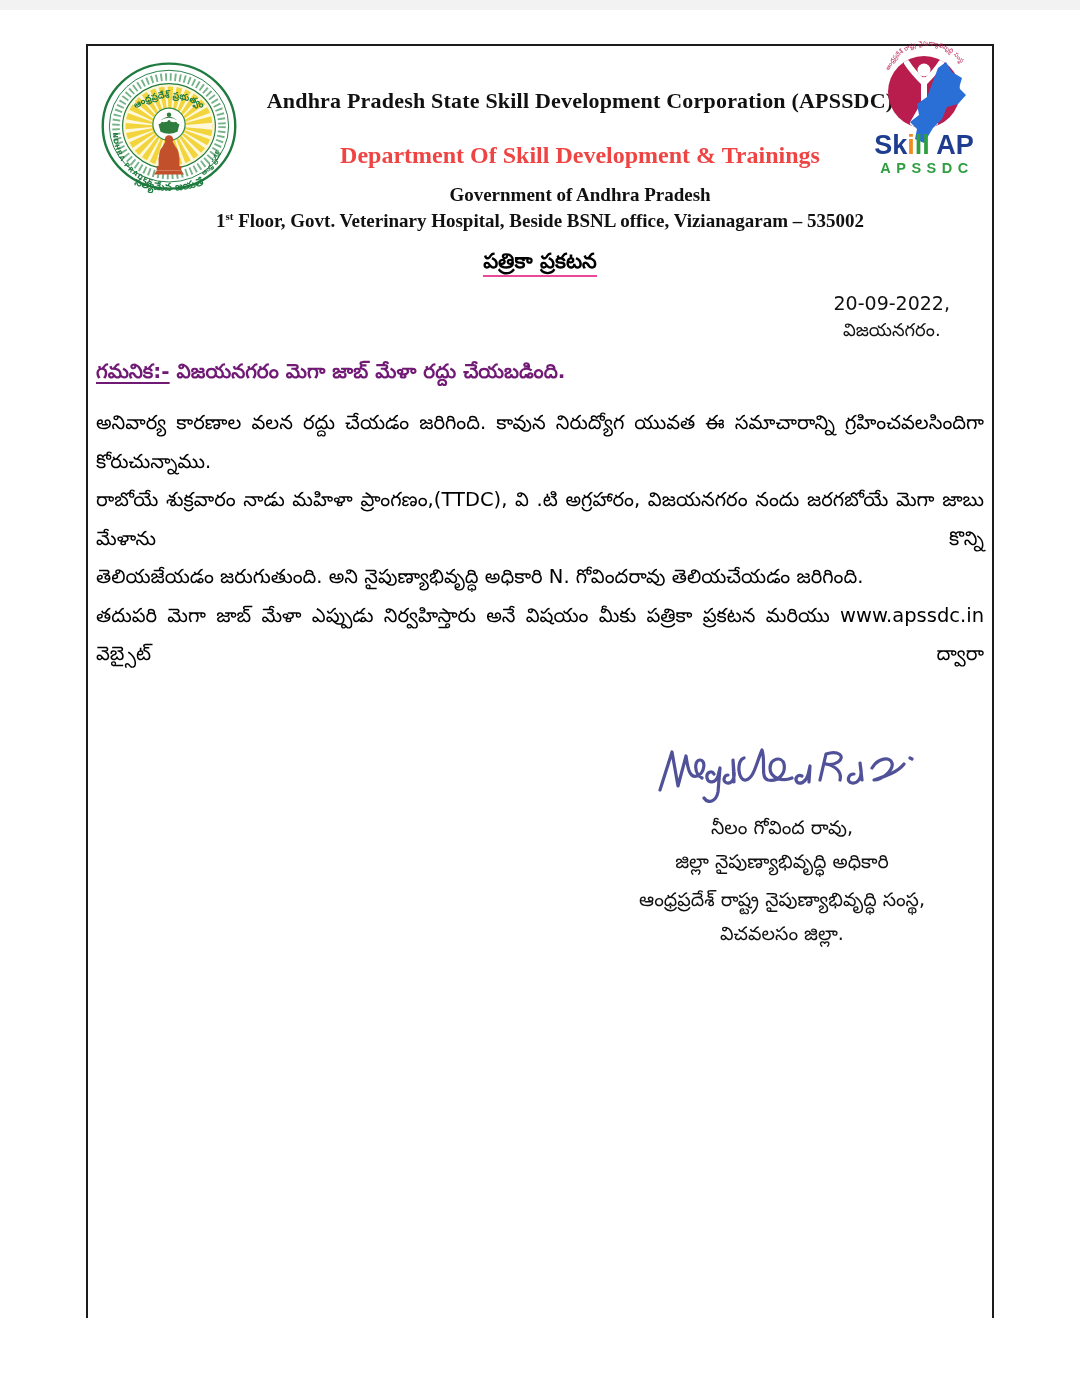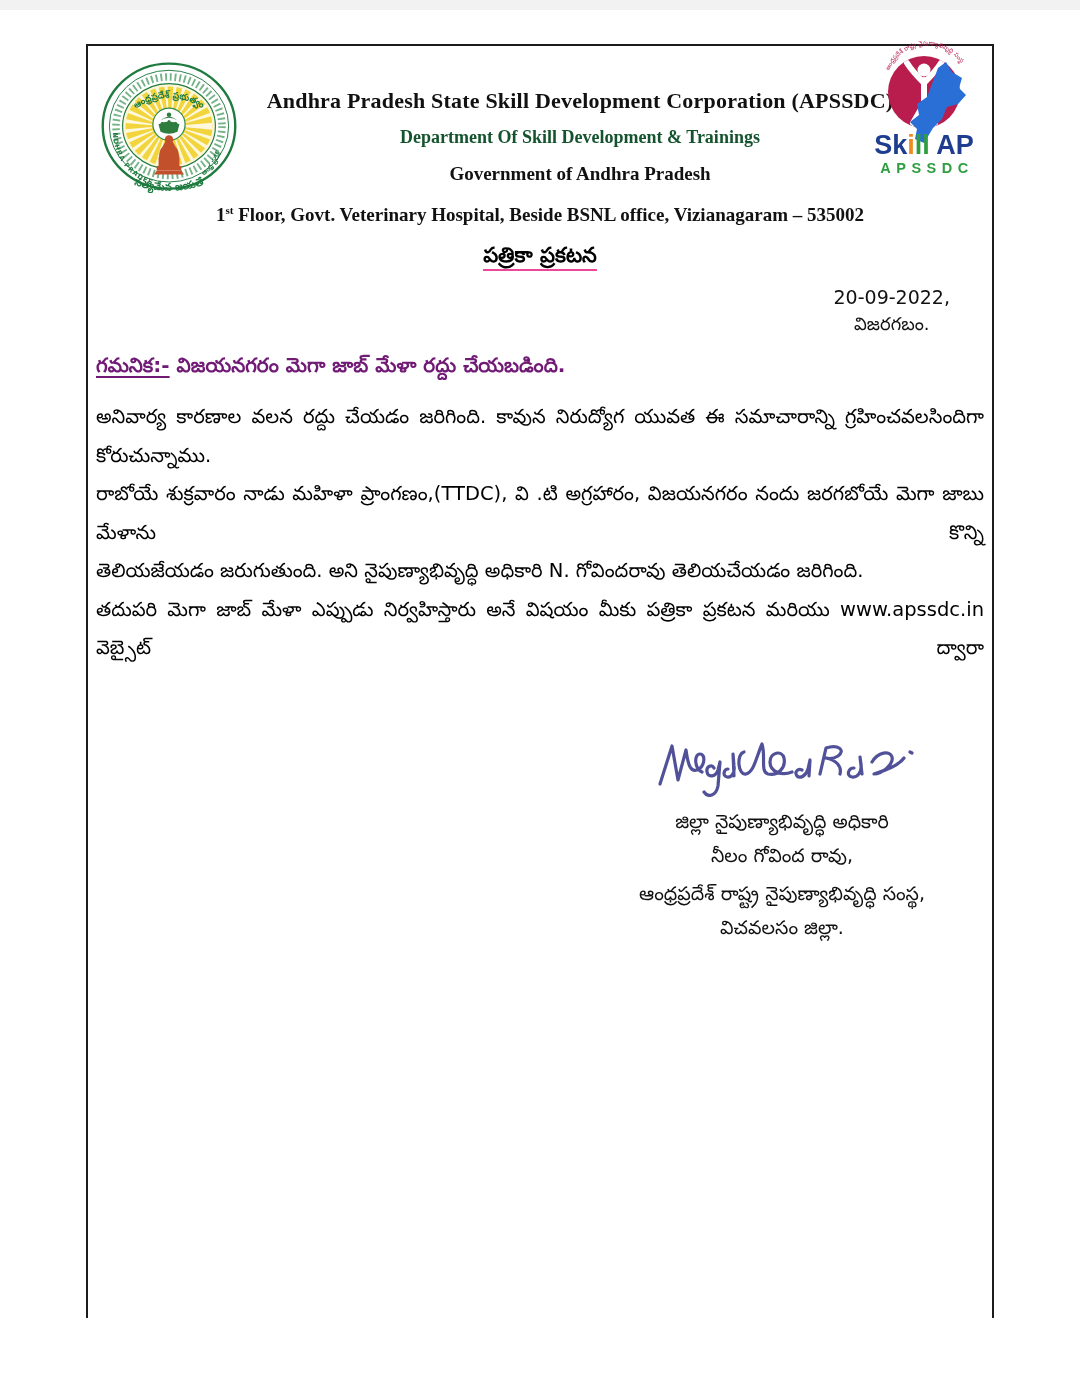--- a/index.html
+++ b/index.html
@@ -12,21 +12,21 @@
     position:absolute; left:86px; top:44px; width:908px; height:1274px;
     border:2px solid #1c1c1c; border-bottom:none; background:#ffffff;
     padding:0 6px;
   }
 
   
   .header-row { position:relative; display:flex; padding-top:12px; min-height:146px; }
   .emblem-box { width:150px; height:142px; flex:0 0 150px; }
   .titles { flex:1; text-align:center; padding-top:30px; padding-right:70px; }
   .org-name { font-size:22px; font-weight:bold; color:#111; letter-spacing:.2px; }
-  .dept { font-size:18px; font-weight:bold; color:#14532d; margin-top:13px; }
+  .dept { font-size:24px; font-weight:bold; color:#ef4444; margin-top:28px; }
   .gov  { font-size:19px; font-weight:bold; color:#111; margin-top:15px; }
   .skill-logo-box { position:absolute; top:-16px; right:2px; width:118px; height:152px; }
 
   .address { text-align:center; font-size:19px; font-weight:bold; color:#111; margin-top:4px; }
   .address sup { font-size:11px;text-align:center; }
 
   
   .press-title-wrap { text-align:center; margin-top:17px; }
   .press-title {
     font-size:21px; font-weight:bold; color:#000;
@@ -154,21 +154,21 @@
     <span>1</span><sup>st</sup><span> Floor, Govt. Veterinary Hospital, Beside BSNL office, Vizianagaram – 535002</span>
   </div>
 
   <div class="press-title-wrap">
     <span class="press-title">పత్రికా ప్రకటన</span>
   </div>
 
   <div class="date-wrap">
     <div class="date-box">
       <div class="date-line">20-09-2022,</div>
-      <div class="place-line">విజరగబం.</div>
+      <div class="place-line">విజయనగరం.</div>
     </div>
   </div>
 
   <div class="notice-line">
     <span class="notice-label">గమనిక:-</span><span> విజయనగరం మెగా జాబ్ మేళా రద్దు చేయబడింది.</span>
   </div>
 
   <div class="body-para">
     <div class="body-line">అనివార్య  కారణాల వలన  రద్దు చేయడం జరిగింది. కావున నిరుద్యోగ యువత ఈ సమాచారాన్ని గ్రహించవలసిందిగా కోరుచున్నాము.</div>
     <div class="body-line">రాబోయే శుక్రవారం నాడు మహిళా ప్రాంగణం,(TTDC), వి .టి అగ్రహారం, విజయనగరం నందు జరగబోయే మెగా జాబు మేళాను కొన్ని</div>
@@ -184,20 +184,20 @@
         <path d="M86,45 C82,45 80,52 85,53 C90,54 93,48 92,42 L91,30 L92,52"></path>
         <path d="M102,28 C94,30 96,52 104,50 C112,48 114,34 120,20 C124,32 118,48 126,50 C136,52 144,44 142,34 C140,26 128,28 128,38 C128,48 140,52 150,48"></path>
         <path d="M160,46 C156,44 152,48 155,52 C158,55 164,52 166,45 L168,36 L167,52"></path>
         <path d="M178,50 L184,24 C196,20 204,26 196,32 C190,36 184,34 184,34 C194,36 200,42 198,50"></path>
         <path d="M212,44 C206,44 204,52 210,53 C216,54 220,47 219,40 L218,33 L220,50"></path>
         <path d="M230,38 C236,28 248,26 250,33 C252,40 240,50 232,50 C244,46 256,42 262,34"></path>
         <path d="M268,28 l2,1"></path>
       </g>
     </svg>
     <div class="sig-block">
+      <div>నీలం గోవింద రావు,</div>
       <div>జిల్లా నైపుణ్యాభివృద్ధి అధికారి</div>
-      <div>నీలం గోవింద రావు,</div>
       <div class="sig-line3">ఆంధ్రప్రదేశ్ రాష్ట్ర నైపుణ్యాభివృద్ధి సంస్థ,</div>
       <div>విచవలసం జిల్లా.</div>
     </div>
   </div>
 
 </div>
 
 </body></html>

